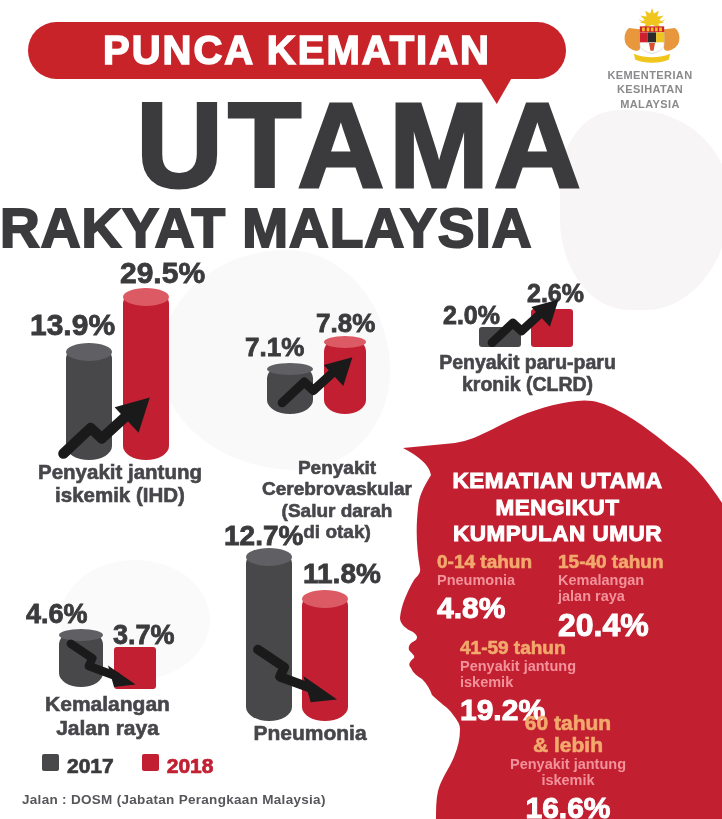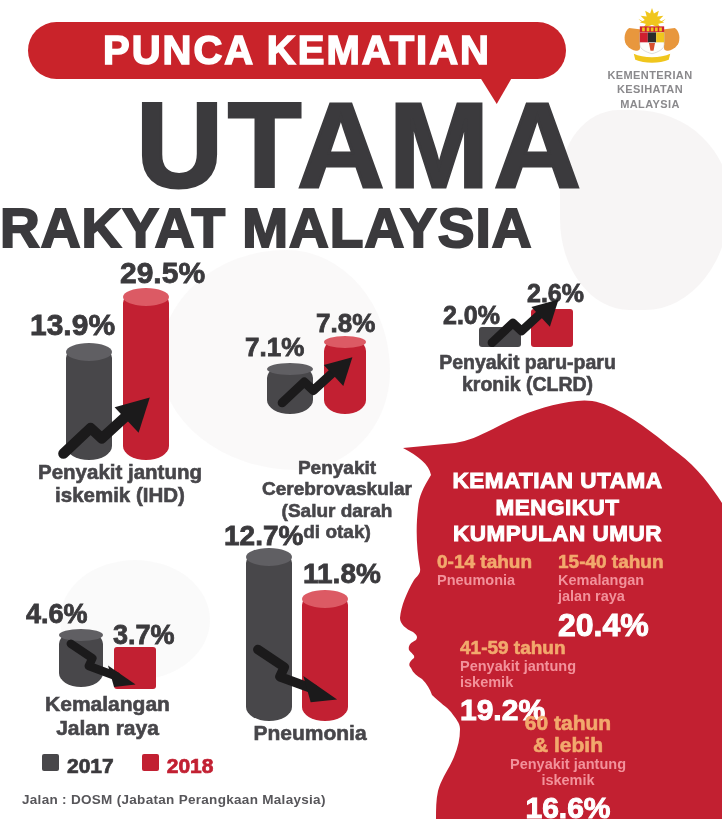--- a/index.html
+++ b/index.html
@@ -214,20 +214,21 @@
         L 329 423
         Z"></path>
     </svg>
     <div class="age-title pre">KEMATIAN UTAMA
 MENGIKUT
 KUMPULAN UMUR</div>
 
     <div class="age-group g0" style="left:44px; top:156px;">
       <div class="age-hd pre">0-14 tahun</div>
       <div class="age-cause pre">Pneumonia</div>
+      <div class="age-val">4.8%</div>
     </div>
 
     <div class="age-group g1" style="left:165px; top:156px;">
       <div class="age-hd pre">15-40 tahun</div>
       <div class="age-cause pre">Kemalangan
 jalan raya</div>
       <div class="age-val">20.4%</div>
     </div>
 
     <div class="age-group g2" style="left:67px; top:242px;">

